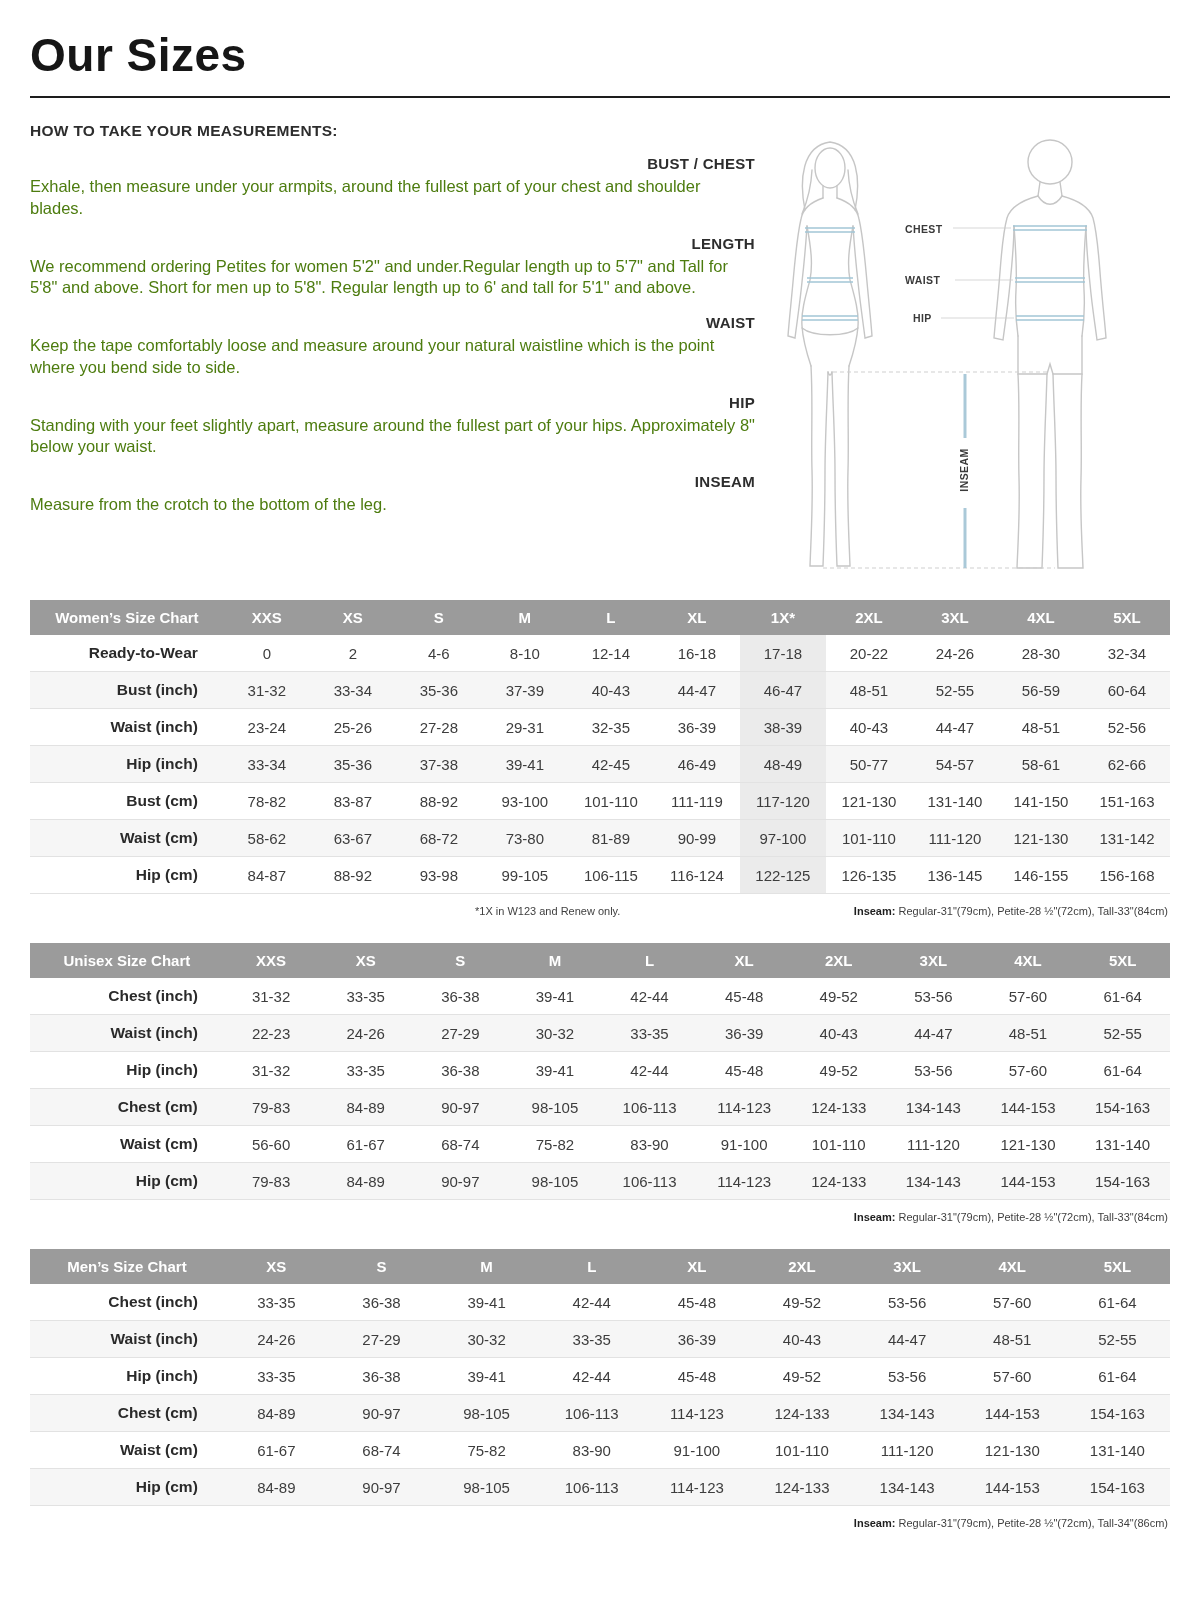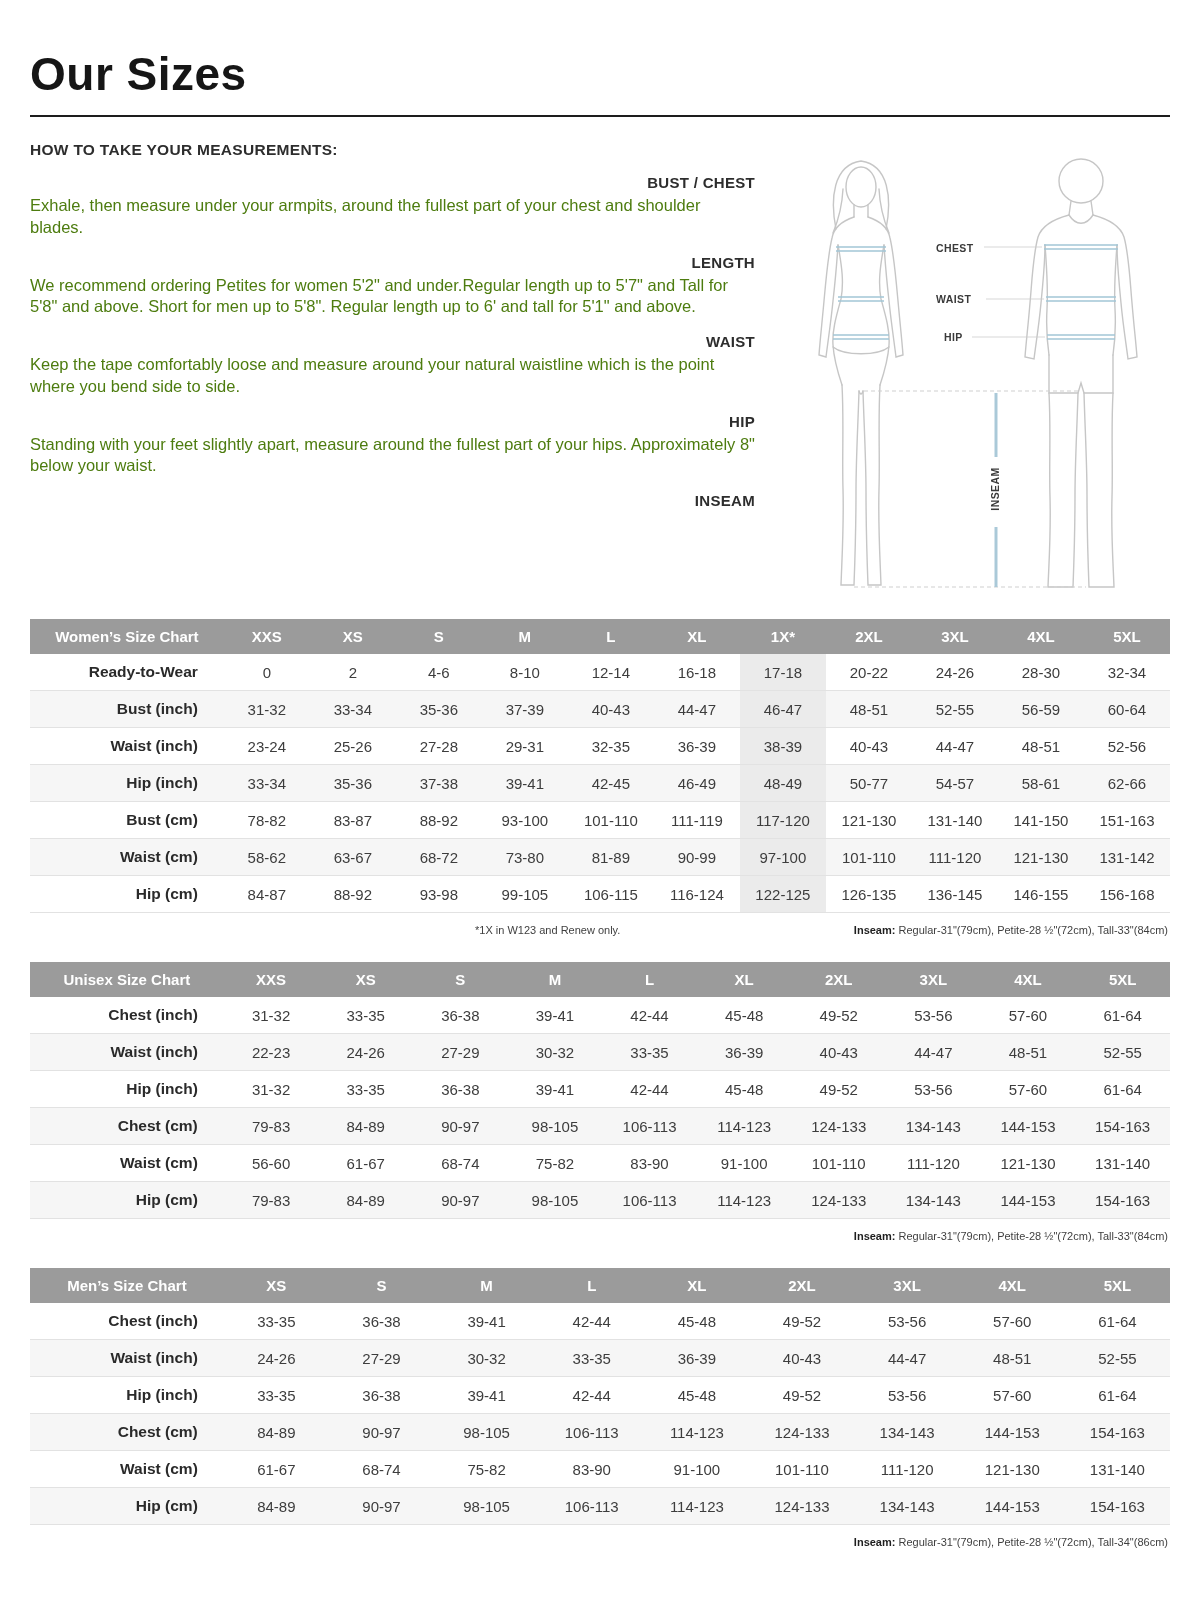--- a/index.html
+++ b/index.html
@@ -3,21 +3,21 @@
 <meta charset="utf-8">
 <style>
   * { box-sizing: border-box; margin: 0; padding: 0; }
   html, body { width: 1200px; background: #ffffff; }
   body {
     height: 1600px;
     overflow: hidden;
     font-family: "Liberation Sans", sans-serif;
     color: #3f3f3f;
   }
-  .page { padding: 17px 30px 10px 30px; margin-top: 30px; }
+  .page { padding: 28px 30px 10px 30px; }
 
   h1.page-title {
     font-size: 46px;
     font-weight: 700;
     color: #161616;
     letter-spacing: 0.5px;
     margin-bottom: 14px;
   }
   .title-rule {
     border: none;
@@ -42,21 +42,21 @@
     letter-spacing: 0.3px;
     margin-bottom: 4px;
     text-align: right;
   }
   .section p {
     font-size: 16.5px;
     line-height: 1.32;
     color: #4d7c0f;
   }
 
-  .figures { flex: 1; display: flex; justify-content: flex-end; padding-right: 4px; }
+  .figures { flex: 1; display: flex; justify-content: flex-start; padding-right: 4px; }
 
   table.size-table {
     width: 100%;
     border-collapse: collapse;
     table-layout: fixed;
     margin-top: 8px;
   }
   table.size-table th:first-child,
   table.size-table td:first-child { width: 17%; }
   table.size-table thead th {
@@ -128,20 +128,21 @@
       <div class="section">
         <h3>WAIST</h3>
         <p>Keep the tape comfortably loose and measure around your natural waistline which is the point where you bend side to side.</p>
       </div>
       <div class="section">
         <h3>HIP</h3>
         <p>Standing with your feet slightly apart, measure around the fullest part of your hips. Approximately 8" below your waist.</p>
       </div>
       <div class="section">
         <h3>INSEAM</h3>
+        <p>Measure from the crotch to the bottom of the leg.</p>
       </div>
     </div>
 
     <div class="figures">
       <svg width="380" height="470" viewBox="0 0 380 470">
         <g stroke="#c6c6c6" stroke-width="1.4" fill="none" stroke-linecap="round">
 
           <path d="M50,88 C44,58 47,24 75,20 C103,24 106,58 100,88"></path>
           <ellipse cx="75" cy="46" rx="15" ry="20"></ellipse>
           <path d="M57,48 C56,68 52,80 47,92"></path>

